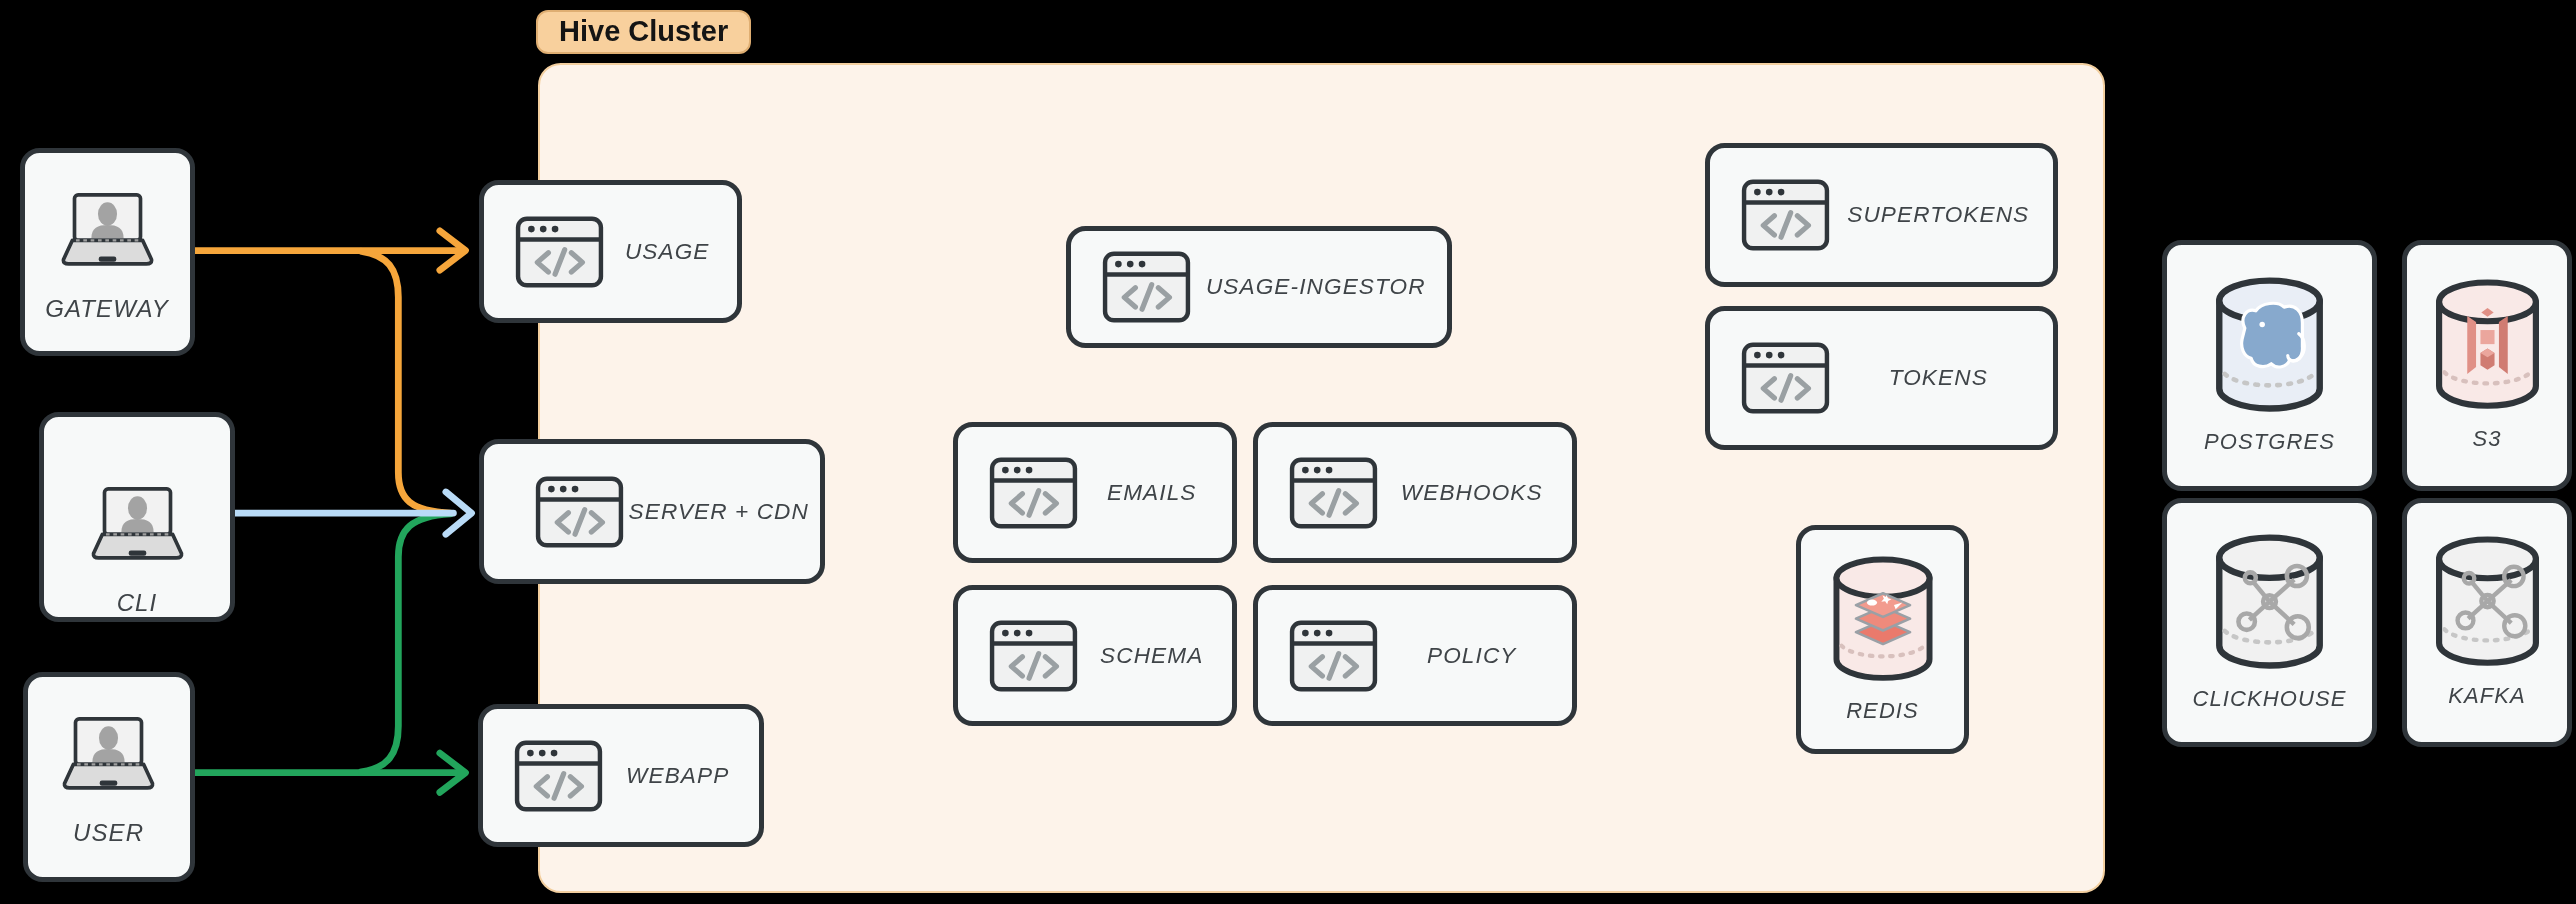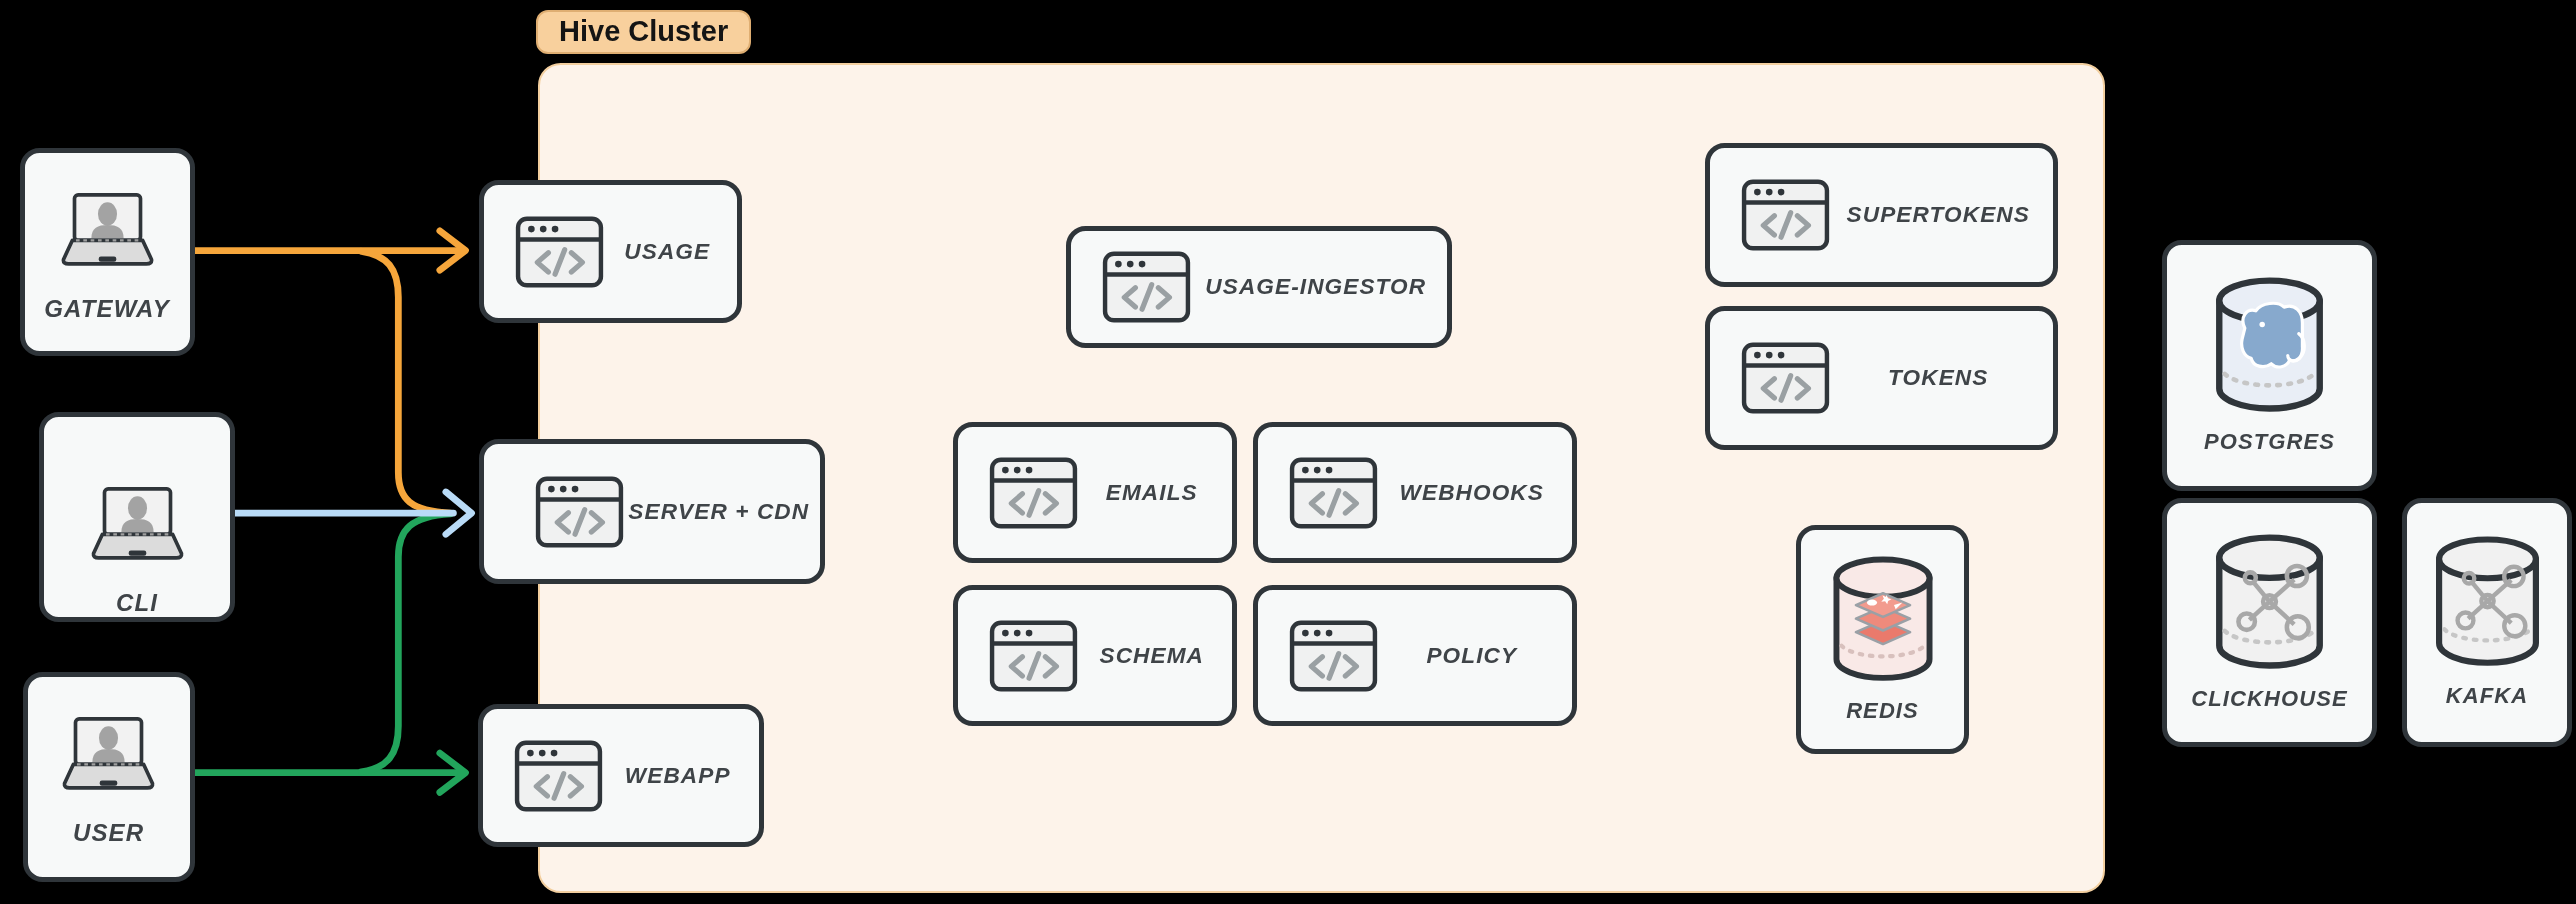--- a/index.html
+++ b/index.html
@@ -55,21 +55,21 @@
     background: #f7f9f9;
     border: 5.3px solid #2f353a;
     border-radius: 19.6px;
     box-sizing: border-box;
     display: flex;
     align-items: center;
     z-index: 3;
   }
   .label {
     font-style: italic;
-    font-weight: 700;
+    font-weight: 400;
     color: #3f4448;
     letter-spacing: 1.1px;
   }
   
   .svc .icon-wrap { margin-left: 30px; flex: 0 0 auto; display: flex; }
   .svc .label { flex: 1; text-align: center; font-size: 22.6px; padding-right: 7.5px; }
   
   .actor { flex-direction: column; justify-content: flex-start; padding-top: 39px; }
   .actor .label { margin-top: 22.6px; font-size: 24px; }
   
@@ -312,20 +312,28 @@
 
   <div class="box dbbox" style="left:2162px; top:240px; width:215px; height:251px;">
     <span class="icon-wrap">
       <svg width="119" height="137" viewBox="0 0 130 150">
           <use href="#sym-db-postgres"></use>
         </svg>
     </span>
     <div class="label">POSTGRES</div>
   </div>
 
+  <div class="box dbbox" style="left:2402px; top:240px; width:170px; height:251px;">
+    <span class="icon-wrap">
+      <svg width="115" height="132" viewBox="0 0 130 150">
+          <use href="#sym-db-s3"></use>
+        </svg>
+    </span>
+    <div class="label">S3</div>
+  </div>
 
   <div class="box dbbox" style="left:2162px; top:498px; width:215px; height:249px;">
     <span class="icon-wrap">
       <svg width="119" height="137" viewBox="0 0 130 150">
           <use href="#sym-db-node"></use>
         </svg>
     </span>
     <div class="label">CLICKHOUSE</div>
   </div>
 

